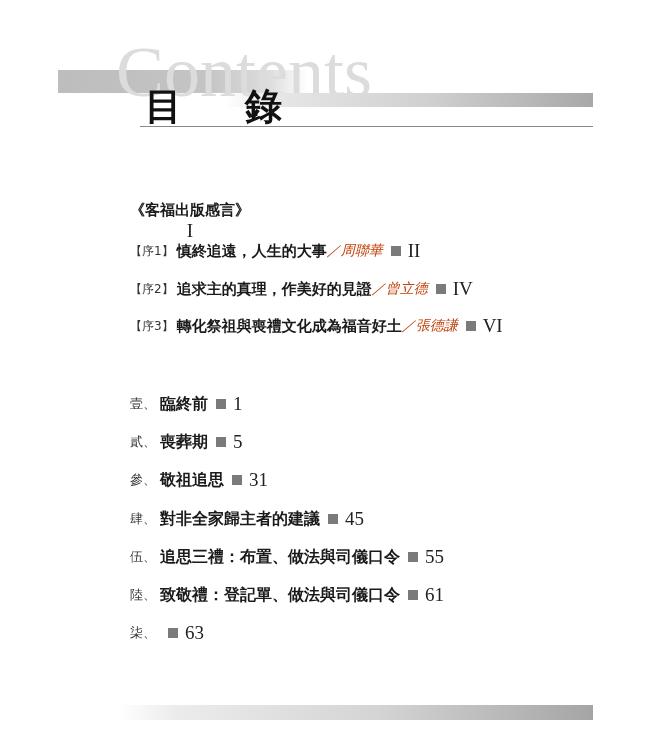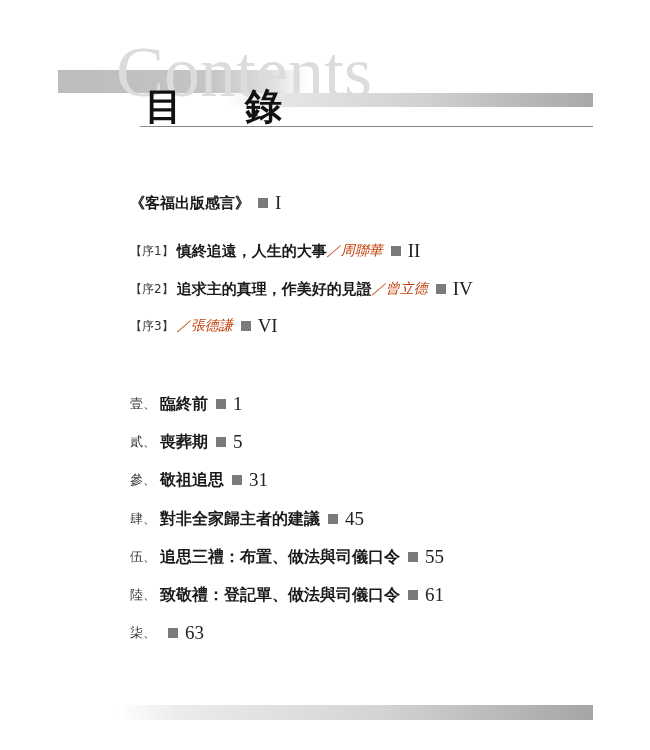--- a/index.html
+++ b/index.html
@@ -31,41 +31,42 @@
 <body>
 
 <div class="bar-top-left"></div>
 <div class="contents-word">Contents</div>
 <div class="bar-top-right"></div>
 <div class="title">
   <span class="c1">目</span><span>錄</span>
 </div>
 <div class="title-rule"></div>
 
-<div class="row" style="top:191px;">
+<div class="row" style="top:201px;flex-direction:column;">
   <span class="pref-title">《客福出版感言》</span>
   <span class="bullet"></span>
   <span class="pg">I</span>
 </div>
 <div class="row" style="top:239px;">
   <span class="pref-tag">【序1】</span>
   <span class="pref-title">慎終追遠，人生的大事</span>
   <span class="author">／周聯華</span>
   <span class="bullet"></span>
   <span class="pg">II</span>
 </div>
 <div class="row" style="top:277px;">
   <span class="pref-tag">【序2】</span>
   <span class="pref-title">追求主的真理，作美好的見證</span>
   <span class="author">／曾立德</span>
   <span class="bullet"></span>
   <span class="pg">IV</span>
 </div>
 <div class="row" style="top:314px;">
   <span class="pref-tag">【序3】</span>
+  <span class="pref-title">轉化祭祖與喪禮文化成為福音好土</span>
   <span class="author">／張德謙</span>
   <span class="bullet"></span>
   <span class="pg">VI</span>
 </div>
 
 <div class="row" style="top:392px;">
   <span class="ch-num">壹、</span>
   <span class="ch-title">臨終前</span>
   <span class="bullet"></span>
   <span class="pg">1</span>

